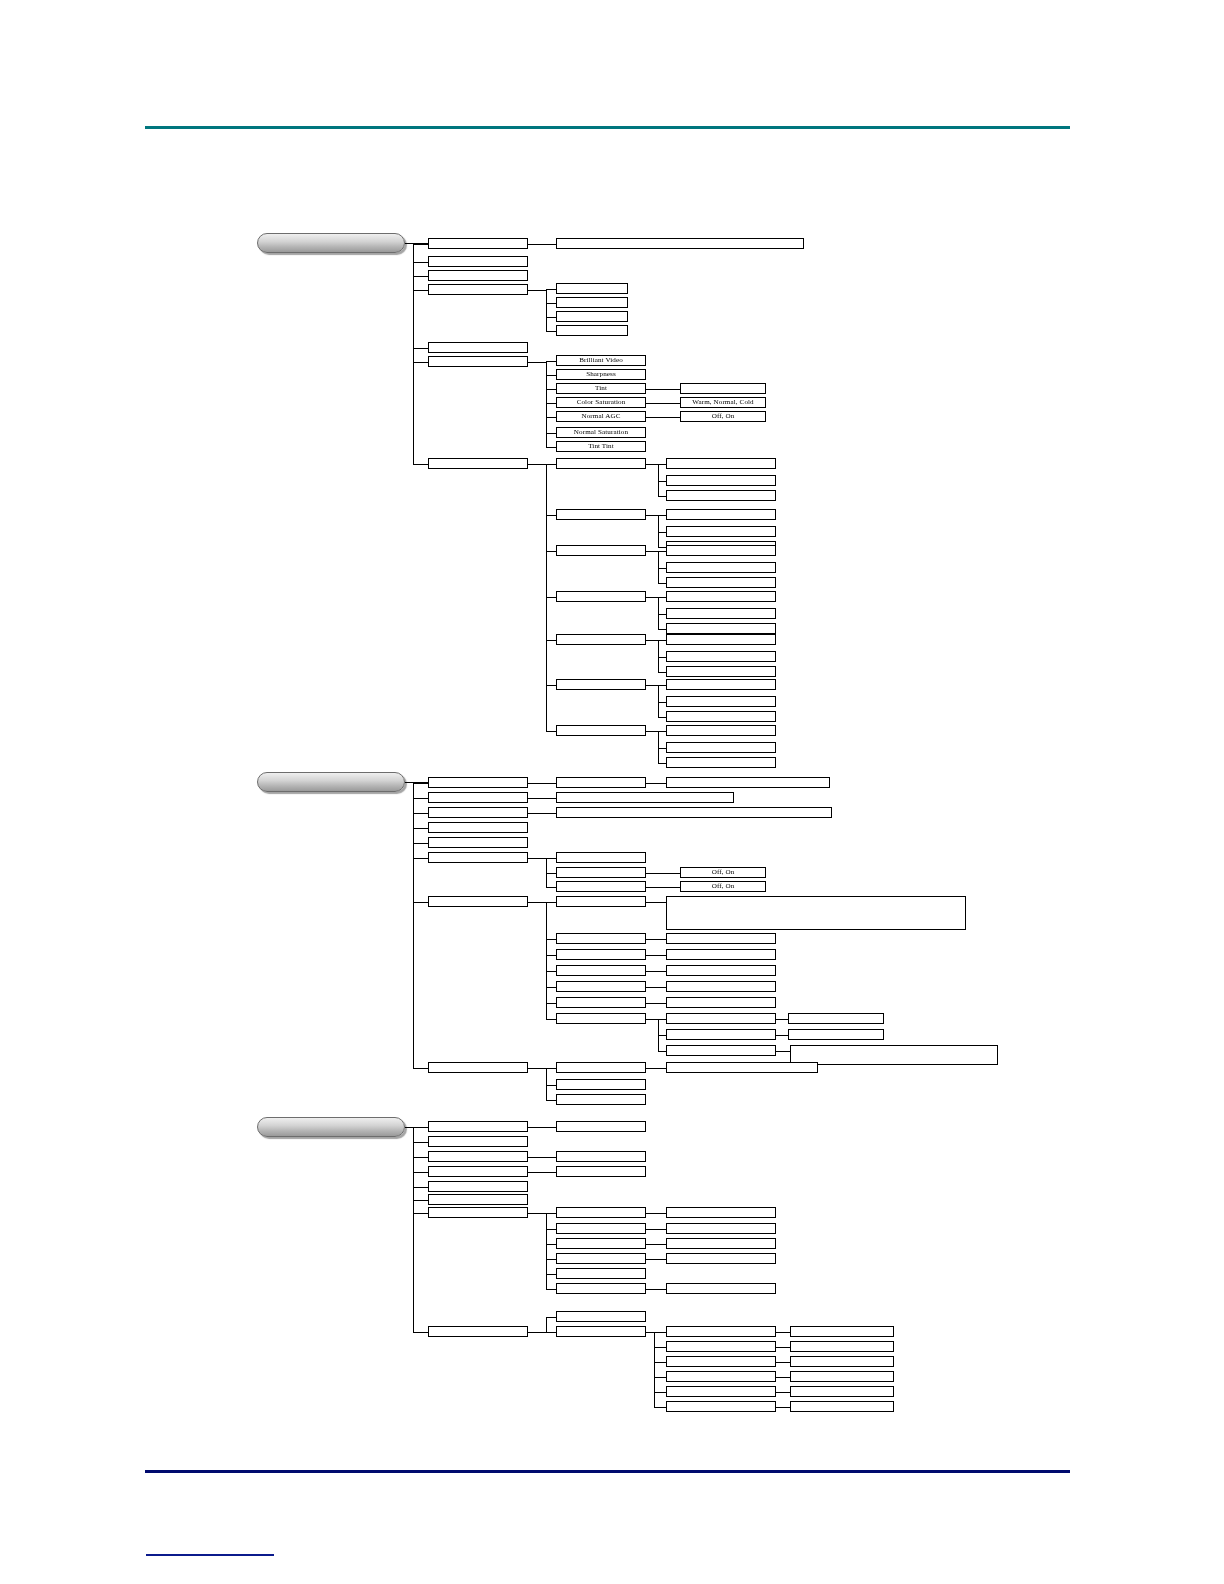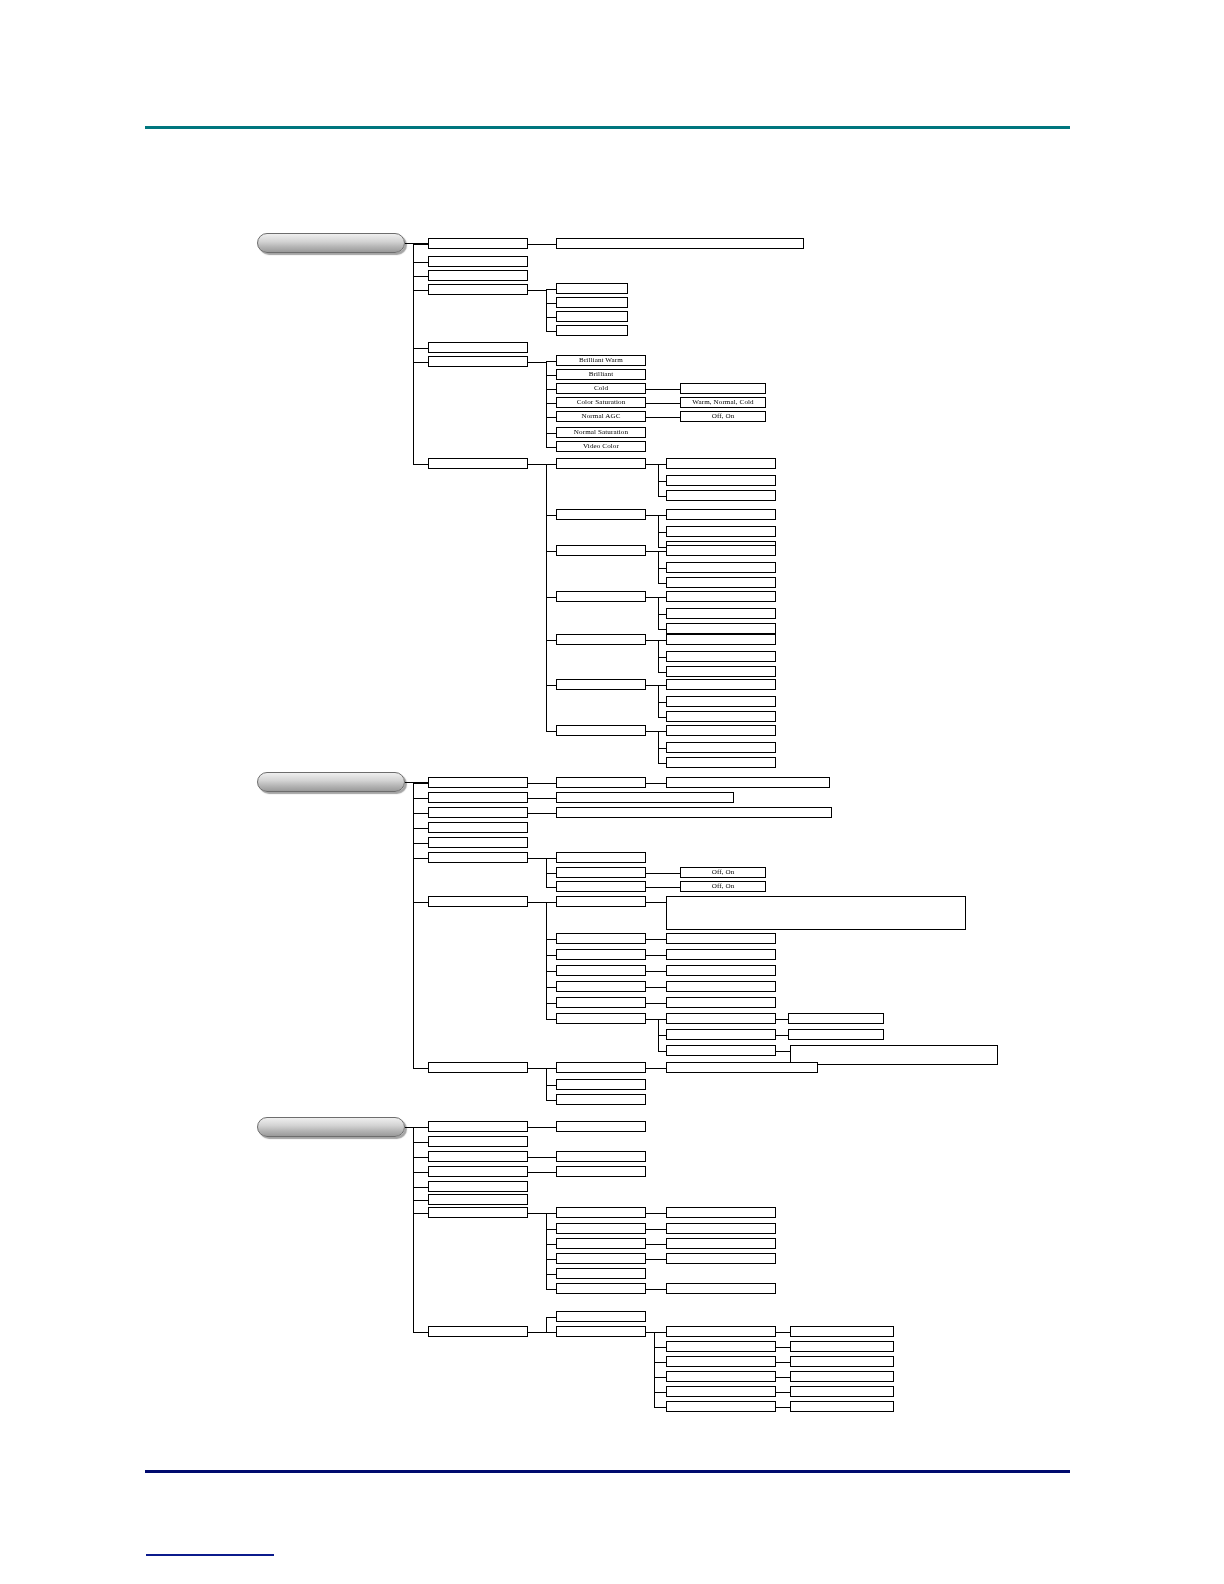--- a/index.html
+++ b/index.html
@@ -87,37 +87,37 @@
       <div class="node" style="left: 556px; top: 283px; width: 72px; height: 11px;"></div>
       <div class="ln h" style="left: 546px; top: 288.5px; width: 10px; height: 1.2px;"></div>
       <div class="node" style="left: 556px; top: 297px; width: 72px; height: 11px;"></div>
       <div class="ln h" style="left: 546px; top: 302.5px; width: 10px; height: 1.2px;"></div>
       <div class="node" style="left: 556px; top: 311px; width: 72px; height: 11px;"></div>
       <div class="ln h" style="left: 546px; top: 316.5px; width: 10px; height: 1.2px;"></div>
       <div class="node" style="left: 556px; top: 325px; width: 72px; height: 11px;"></div>
       <div class="ln h" style="left: 546px; top: 330.5px; width: 10px; height: 1.2px;"></div>
       <div class="ln h" style="left: 528px; top: 361.5px; width: 18px; height: 1.2px;"></div>
       <div class="ln v" style="left: 546px; top: 361.5px; width: 1.2px; height: 85px;"></div>
-      <div class="node" style="left: 556px; top: 355px; width: 90px; height: 11px;">Brilliant Warm</div>
+      <div class="node" style="left: 556px; top: 355px; width: 90px; height: 11px;">Brilliant Video</div>
       <div class="ln h" style="left: 546px; top: 360.5px; width: 10px; height: 1.2px;"></div>
-      <div class="node" style="left: 556px; top: 369px; width: 90px; height: 11px;">Brilliant</div>
+      <div class="node" style="left: 556px; top: 369px; width: 90px; height: 11px;">Sharpness</div>
       <div class="ln h" style="left: 546px; top: 374.5px; width: 10px; height: 1.2px;"></div>
-      <div class="node" style="left: 556px; top: 383px; width: 90px; height: 11px;">Cold</div>
+      <div class="node" style="left: 556px; top: 383px; width: 90px; height: 11px;">Tint</div>
       <div class="ln h" style="left: 546px; top: 388.5px; width: 10px; height: 1.2px;"></div>
       <div class="node" style="left: 556px; top: 397px; width: 90px; height: 11px;">Color Saturation</div>
       <div class="ln h" style="left: 546px; top: 402.5px; width: 10px; height: 1.2px;"></div>
       <div class="node" style="left: 680px; top: 397px; width: 86px; height: 11px;">Warm, Normal, Cold</div>
       <div class="ln h" style="left: 646px; top: 402.5px; width: 34px; height: 1.2px;"></div>
       <div class="node" style="left: 556px; top: 411px; width: 90px; height: 11px;">Normal AGC</div>
       <div class="ln h" style="left: 546px; top: 416.5px; width: 10px; height: 1.2px;"></div>
       <div class="node" style="left: 680px; top: 411px; width: 86px; height: 11px;">Off, On</div>
       <div class="ln h" style="left: 646px; top: 416.5px; width: 34px; height: 1.2px;"></div>
       <div class="node" style="left: 556px; top: 427px; width: 90px; height: 11px;">Normal Saturation</div>
       <div class="ln h" style="left: 546px; top: 432.5px; width: 10px; height: 1.2px;"></div>
-      <div class="node" style="left: 556px; top: 441px; width: 90px; height: 11px;">Video Color</div>
+      <div class="node" style="left: 556px; top: 441px; width: 90px; height: 11px;">Tint Tint</div>
       <div class="ln h" style="left: 546px; top: 446.5px; width: 10px; height: 1.2px;"></div>
       <div class="node" style="left: 680px; top: 383px; width: 86px; height: 11px;"></div>
       <div class="ln h" style="left: 646px; top: 388.5px; width: 34px; height: 1.2px;"></div>
       <div class="ln h" style="left: 528px; top: 463.5px; width: 18px; height: 1.2px;"></div>
       <div class="ln v" style="left: 546px; top: 463.5px; width: 1.2px; height: 267px;"></div>
       <div class="node" style="left: 556px; top: 458px; width: 90px; height: 11px;"></div>
       <div class="ln h" style="left: 546px; top: 463.5px; width: 10px; height: 1.2px;"></div>
       <div class="ln h" style="left: 646px; top: 463.5px; width: 12px; height: 1.2px;"></div>
       <div class="ln v" style="left: 658px; top: 463.5px; width: 1.2px; height: 32px;"></div>
       <div class="node" style="left: 666px; top: 458px; width: 110px; height: 11px;"></div>

